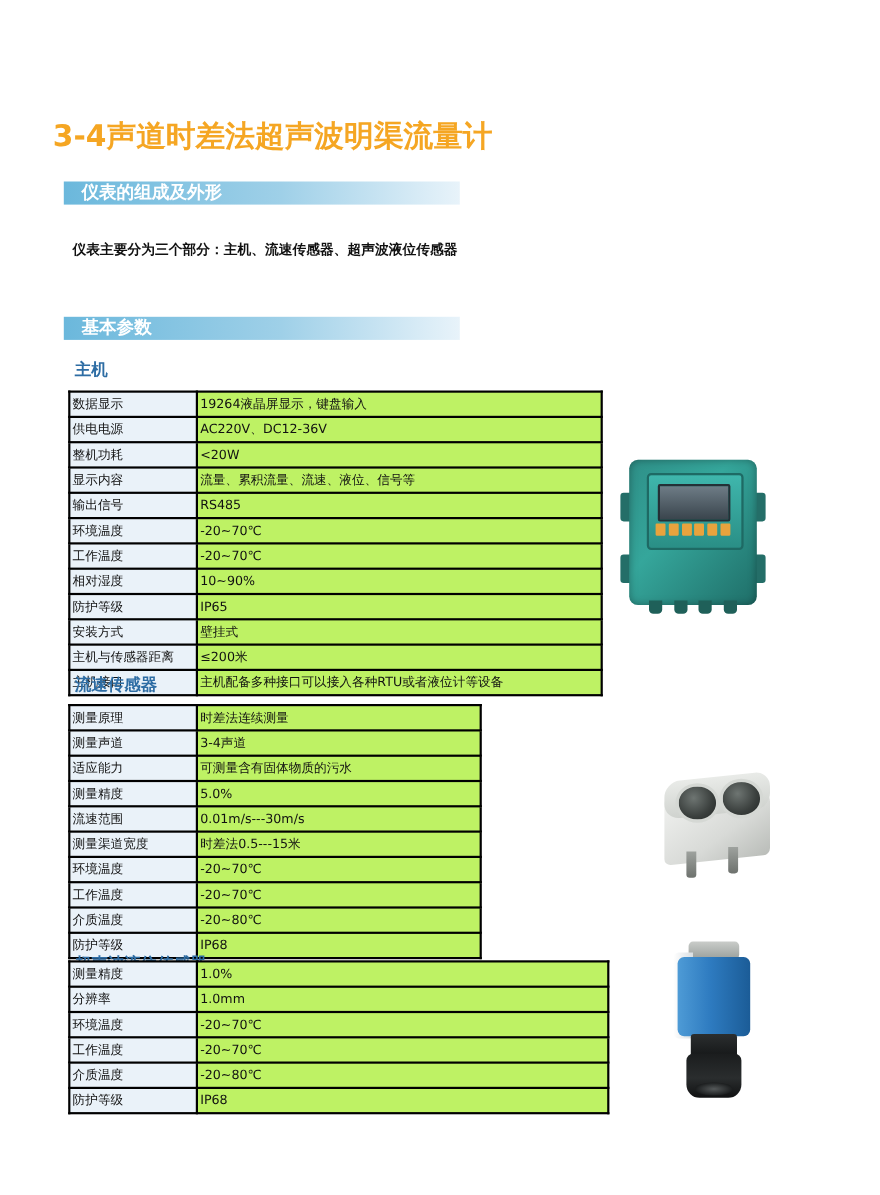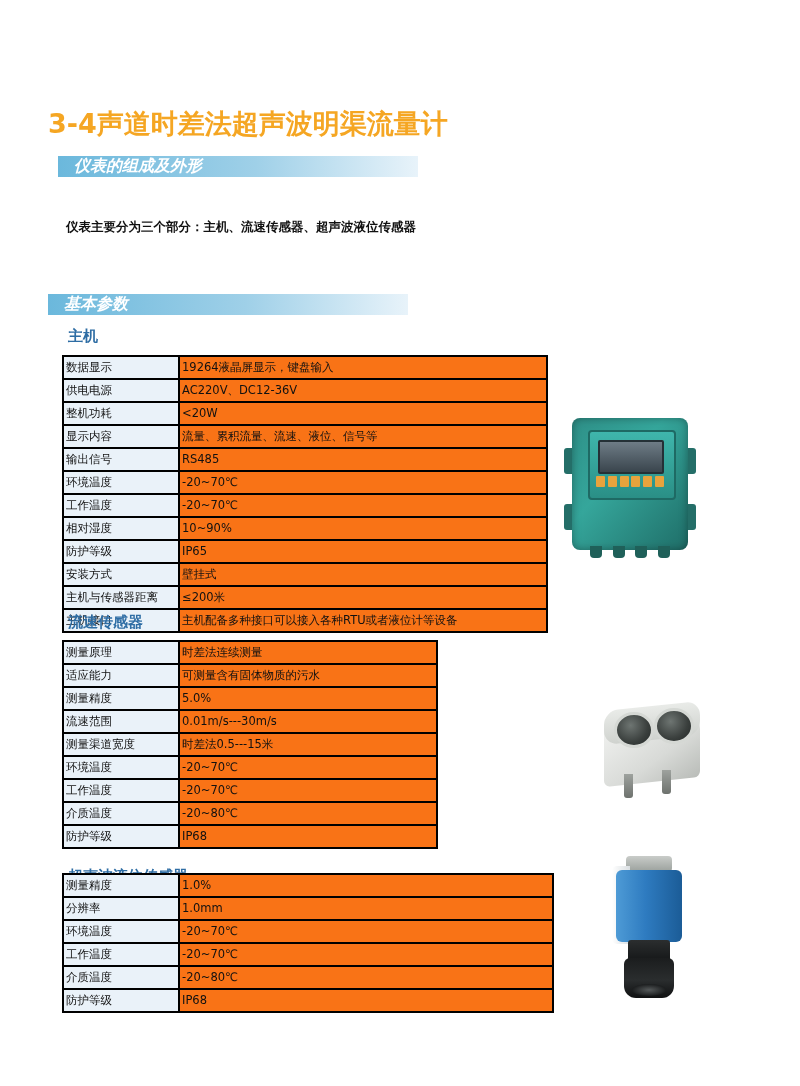--- a/index.html
+++ b/index.html
@@ -28,22 +28,21 @@
     font-size: 27px;
     font-weight: bold;
     color: #F5A623;
     letter-spacing: 0px;
     white-space: nowrap;
   }
   .section-band {
     position: absolute;
     height: 30px;
     display: flex;
-    align-items: flex-start;
-    font-style: italic;
+    align-items: flex-end;
   }
   .band-accent {
     width: 10px;
     background: #F5A623;
   }
   .band-body {
     width: 360px;
     background: linear-gradient(to right, #6BB8DC 0%, #9FD0E8 55%, #E8F3FA 100%);
     display: flex;
     align-items: center;
@@ -84,21 +83,21 @@
     padding: 1px 2px;
     vertical-align: middle;
     color: #111;
     line-height: 1.15;
   }
   table.spec td.k {
     background: #EAF2F9;
     width: 110px;
   }
   table.spec td.v {
-    background: #f97316;
+    background: #bef264;
     margin-top: 39px;
   }
 
   
   .img-wrap { position: absolute; }
 
   
   .conv-body {
     position: absolute;
     left: 12px; top: 10px;
@@ -239,21 +238,21 @@
 
   <div class="section-band" style="left:48px; top:156px;">
     <div class="band-accent"></div>
     <div class="band-body">
       <span class="band-label">仪表的组成及外形</span>
     </div>
   </div>
 
   <div class="intro-text">仪表主要分为三个部分：主机、流速传感器、超声波液位传感器</div>
 
-  <div class="section-band" style="left:48px; top:294px;flex-direction:column;">
+  <div class="section-band" style="left:48px; top:279px;">
     <div class="band-accent"></div>
     <div class="band-body">
       <span class="band-label">基本参数</span>
     </div>
   </div>
 
   <div class="sub-heading" style="left:68px; top:327px;">主机</div>
 
   <table class="spec" style="left:62px; top:355px; width:486px;">
     <tbody>
@@ -334,20 +333,24 @@
 
   <div class="sub-heading" style="left:68px; top:613px;">流速传感器</div>
 
   <table class="spec" style="left:62px; top:640px; width:376px;">
     <tbody>
       <tr>
           <td class="k">测量原理</td>
           <td class="v">时差法连续测量</td>
         </tr>
       <tr>
+          <td class="k">测量声道</td>
+          <td class="v">3-4声道</td>
+        </tr>
+      <tr>
           <td class="k">适应能力</td>
           <td class="v">可测量含有固体物质的污水</td>
         </tr>
       <tr>
           <td class="k">测量精度</td>
           <td class="v">5.0%</td>
         </tr>
       <tr>
           <td class="k">流速范围</td>
           <td class="v">0.01m/s---30m/s</td>

